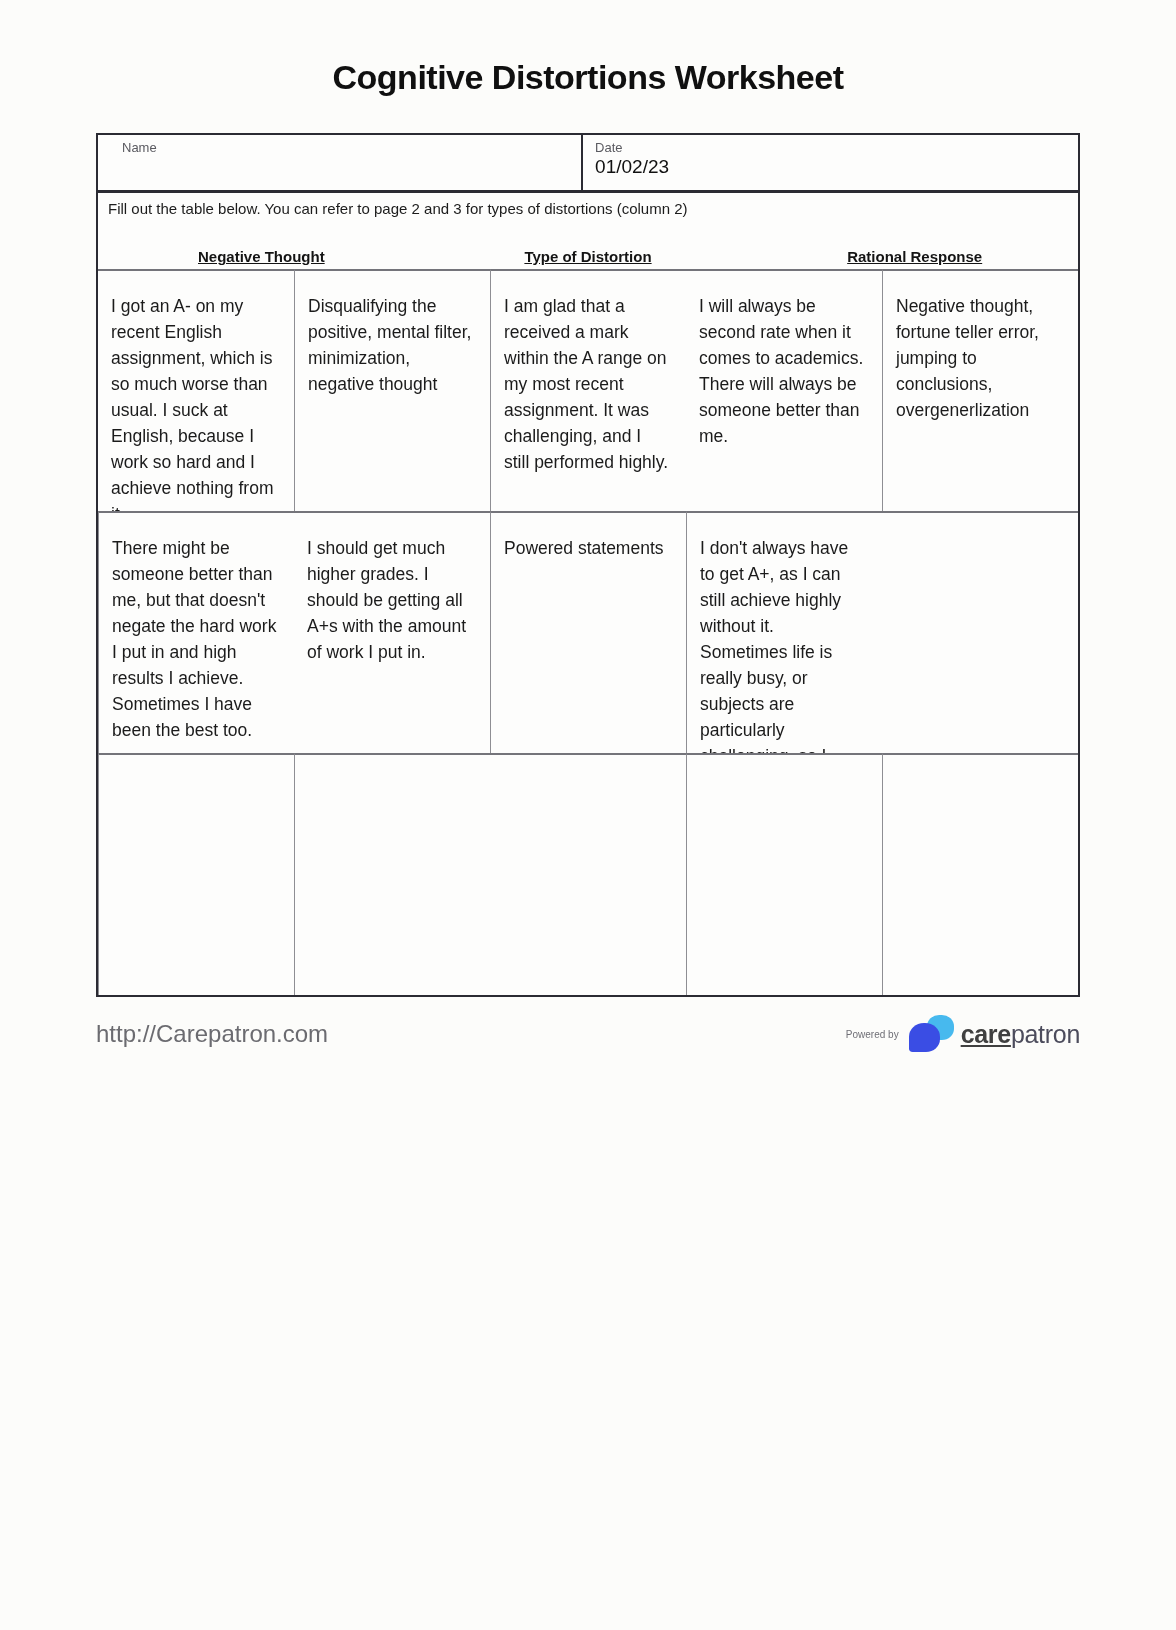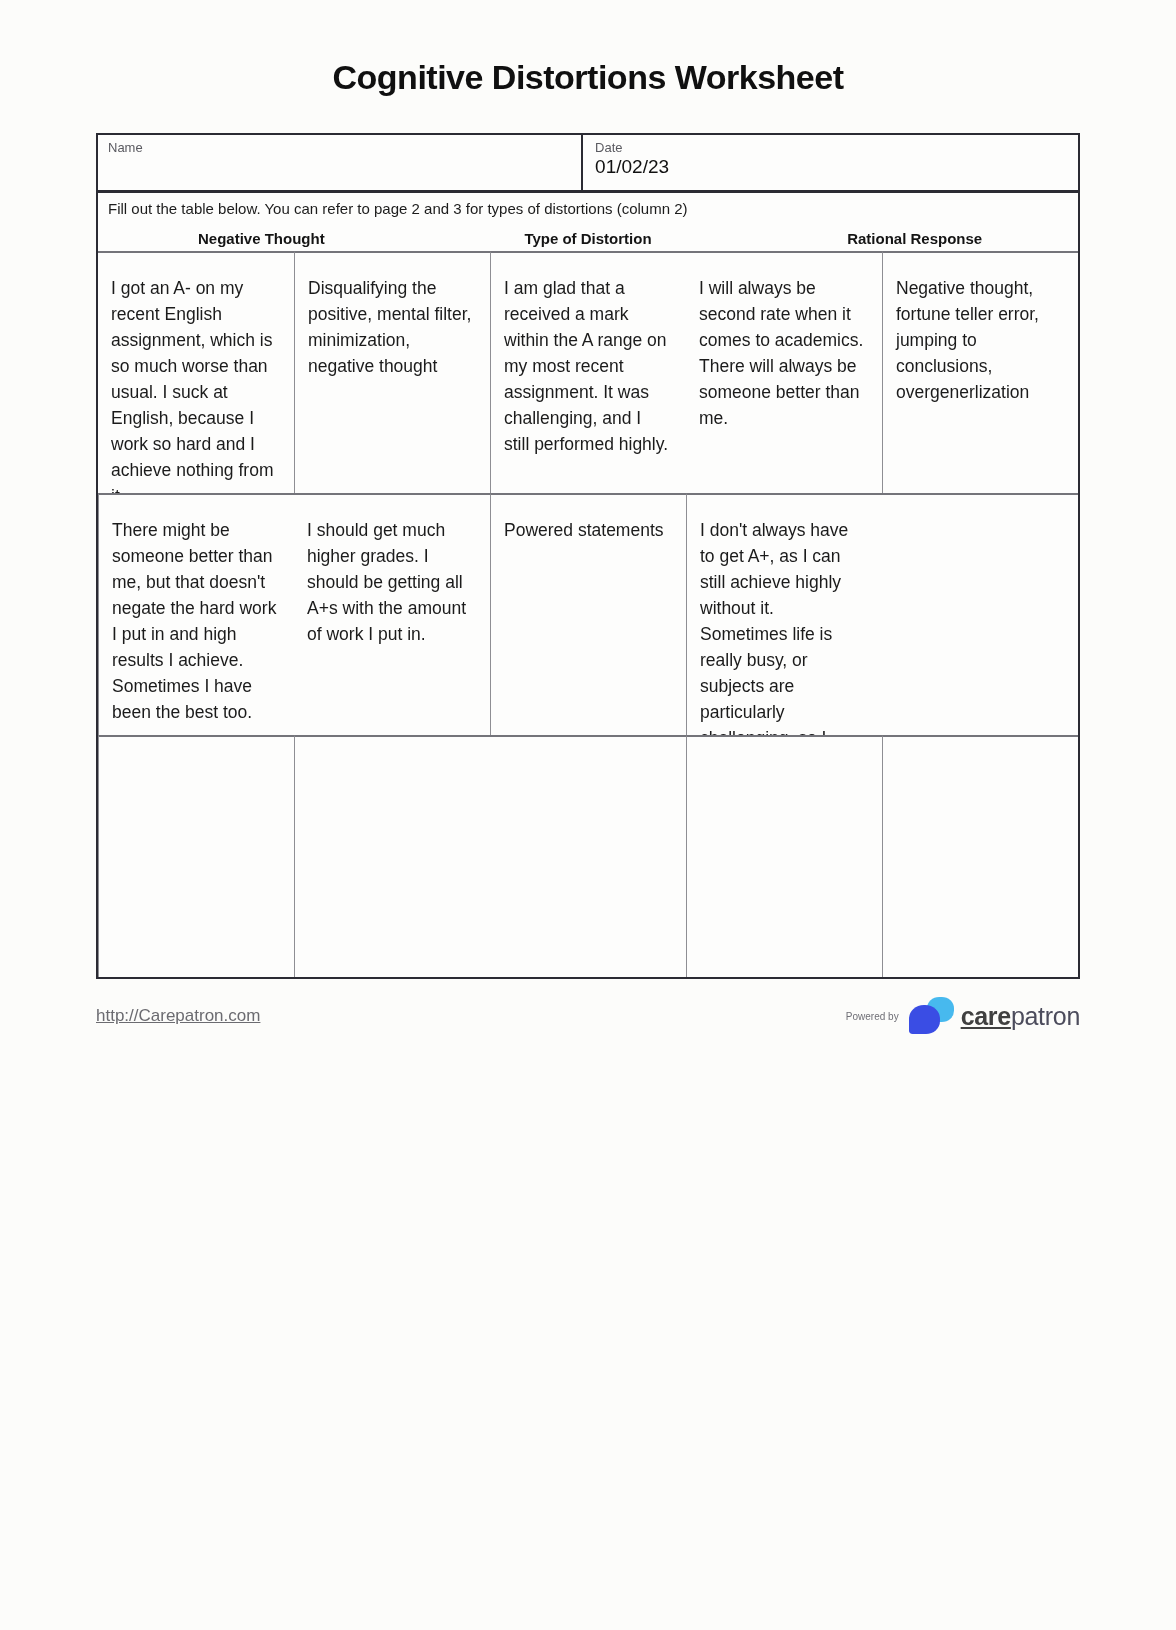--- a/index.html
+++ b/index.html
@@ -25,43 +25,44 @@
     border: 2px solid #2b2b33;
     box-sizing: border-box;
     background: #fdfdfc;
   }
   
   .namebar {
     display: flex;
     height: 55px;
     border-bottom: 3px solid #2b2b33;
   }
-  .field { box-sizing: border-box; padding: 5px 10px 0 10px; }
+  .field { box-sizing: border-box; padding: 5px 10px 0 24px; }
   .name-field { width: 49.5%; border-right: 2px solid #2b2b33; }
   .date-field { flex: 1; padding-left: 12px; }
   .flabel { font-size: 13px; color: #5a5a60; }
   .fvalue { font-size: 19px; color: #111; margin-top: 1px; }
   
-  .instrblock { position: relative; height: 58px; }
+  .instrblock { position: relative; height: 76px; }
   .instruction {
     padding: 7px 10px 0 10px;
     font-size: 15px;
     color: #1c1c1c;
   }
   .headrow {
     position: absolute;
     left: 0; right: 0; bottom: 4px;
     display: flex;
   }
   .hcell {
     flex: 1;
     text-align: center;
     font-weight: 700;
     font-size: 15px;
     color: #141414;
+    text-decoration: underline;
   }
   
   .grid {
     display: grid;
     grid-template-columns: 1fr 1fr 1fr 1fr 1fr;
   }
   .cell {
     height: 242px;
     box-sizing: border-box;
     border-top: 2px solid #74747a;
@@ -77,23 +78,22 @@
   }
   
   .footer {
     width: 984px;
     margin: 16px auto 0 auto;
     display: flex;
     justify-content: space-between;
     align-items: center;
   }
   .url {
-    font-size: 17px;
+    font-size: 24px;
     color: #6b6b70;
-    text-decoration: underline;
     cursor: pointer;
   }
   .brand { display: flex; align-items: center; }
   .powered { font-size: 10px; color: #6f6f76; margin-right: 10px; }
   .logo-icon { position: relative; width: 46px; height: 42px; margin-right: 6px; display: inline-block; }
   .blob { position: absolute; }
   .blob.light {
     right: 1px; top: 2px;
     width: 27px; height: 25px;
     background: #47b9ee;

